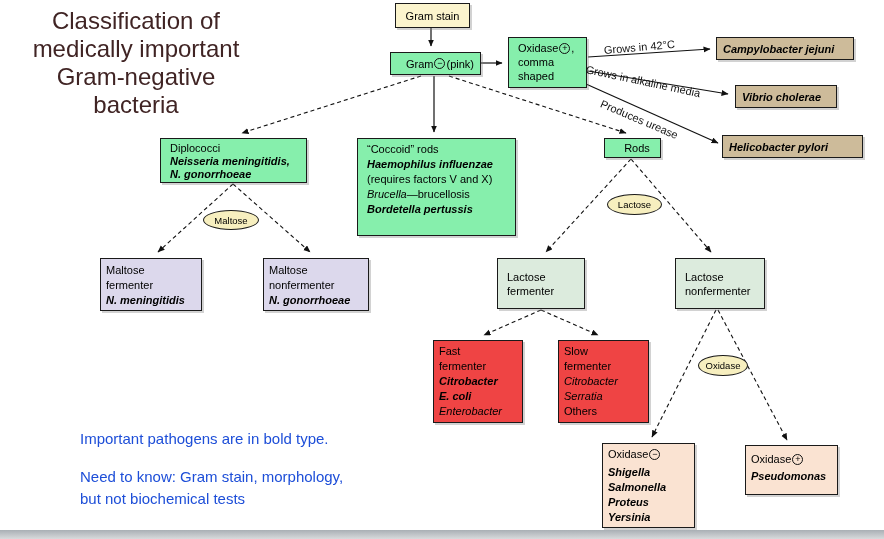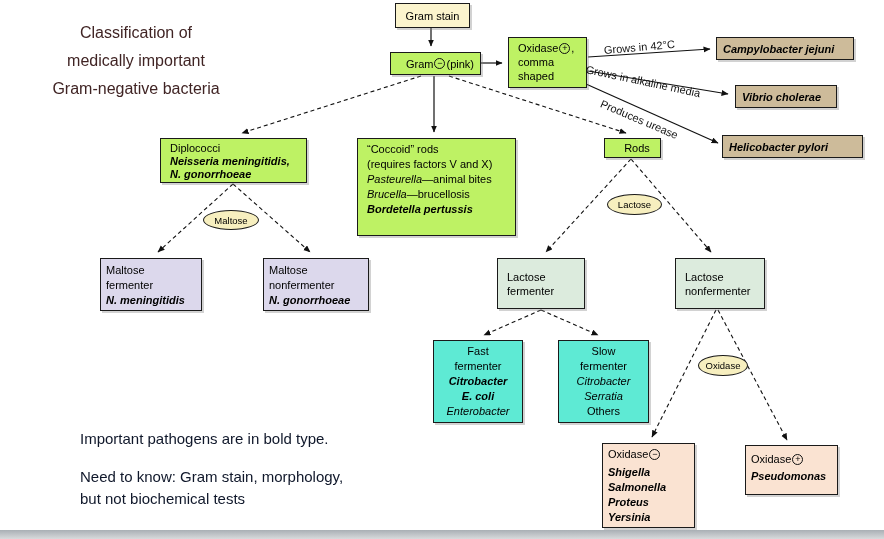--- a/index.html
+++ b/index.html
@@ -12,46 +12,46 @@
 
   .box { position:absolute; border:1.4px solid #1a1a1a; color:#000;
          font-size:11px; line-height:14px; padding:3px 5px;
          box-shadow:2px 2px 0 rgba(125,125,125,0.35); }
   .center { display:flex; align-items:center; justify-content:center; padding:0; text-align:center; }
   .vcenter { display:flex; flex-direction:column; justify-content:center; }
   .lh15 { line-height:15px; }
   .bi { font-weight:bold; font-style:italic; }
   .it { font-style:italic; }
 
-  .pink  { background:#bef264;padding-left:9px; }
+  .pink  { background:#86efac;padding-left:9px; }
   .cream { background:#fbf4cd; }
   .tan   { background:#cdbb9a; }
   .lav   { background:#dcd8ec; }
   .green { background:#dcebdd; }
-  .blue  { background:#5eead4;text-align:center; }
+  .blue  { background:#ef4444; }
   .peach { background:#fae3d2; }
 
   .oval { position:absolute; border:1px solid #1a1a1a; border-radius:50%;
           background:#f7efbf; font-size:9.5px; color:#000;
           display:flex; align-items:center; justify-content:center; }
 
   .sign { display:inline-block; width:11px; height:11px; border:1px solid #111;
           border-radius:50%; font-size:9px; line-height:9.5px; text-align:center;
           vertical-align:1px; margin:0 1px; font-weight:normal; font-style:normal; }
 
   .edge-label { position:absolute; font-size:11px; color:#111; white-space:nowrap;
                 transform-origin:left center; }
   #lbl-42 { left:604px; top:44px; transform:rotate(-5deg); }
   #lbl-alk { left:586px; top:63px; transform:rotate(12deg); }
   #lbl-ure { left:601px; top:97px; transform:rotate(23deg); }
 
-  #title { position:absolute; left:15px; top:19px; width:242px; text-align:center;
-           font-size:16px; line-height:28px; color:#402424; white-space:pre-line; }
-
-  .note { position:absolute; left:80px; font-size:15px; line-height:22px; color:#0f172a; }
+  #title { position:absolute; left:15px; top:7px; width:242px; text-align:center;
+           font-size:24px; line-height:28px; color:#402424; white-space:pre-line; }
+
+  .note { position:absolute; left:80px; font-size:15px; line-height:22px; color:#1d4ed8; }
   #note1 { top:428px; }
   #note2 { top:466px; }
   #note3 { top:488px; }
 
   #bottom-bar { position:absolute; left:0; bottom:0; width:884px; height:9px;
                 background:linear-gradient(to bottom,#a9afb4,#d8dadc); }
 </style>
 </head>
 <body>
 
@@ -118,22 +118,22 @@
   </div>
 
   <div class="box pink" style="left:160px; top:138px; width:147px; height:45px; line-height:13px;">
     <div>Diplococci</div>
     <div class="bi">Neisseria meningitidis,</div>
     <div class="bi">N. gonorrhoeae</div>
   </div>
 
   <div class="box pink lh15" style="left:357px; top:138px; width:159px; height:98px;">
     <div>“Coccoid” rods</div>
+    <div class="bi">Haemophilus influenzae</div>
     <div>(requires factors V and X)</div>
-    <div><span class="it">Pasteurella</span><span>—animal bites</span></div>
     <div><span class="it">Brucella</span><span>—brucellosis</span></div>
     <div class="bi">Bordetella pertussis</div>
   </div>
 
   <div class="box pink center" style="left:604px; top:138px; width:57px; height:20px;">
     <span>Rods</span>
   </div>
 
   <div class="oval" style="left:203px; top:210px; width:56px; height:20px;">
     <span>Maltose</span>

